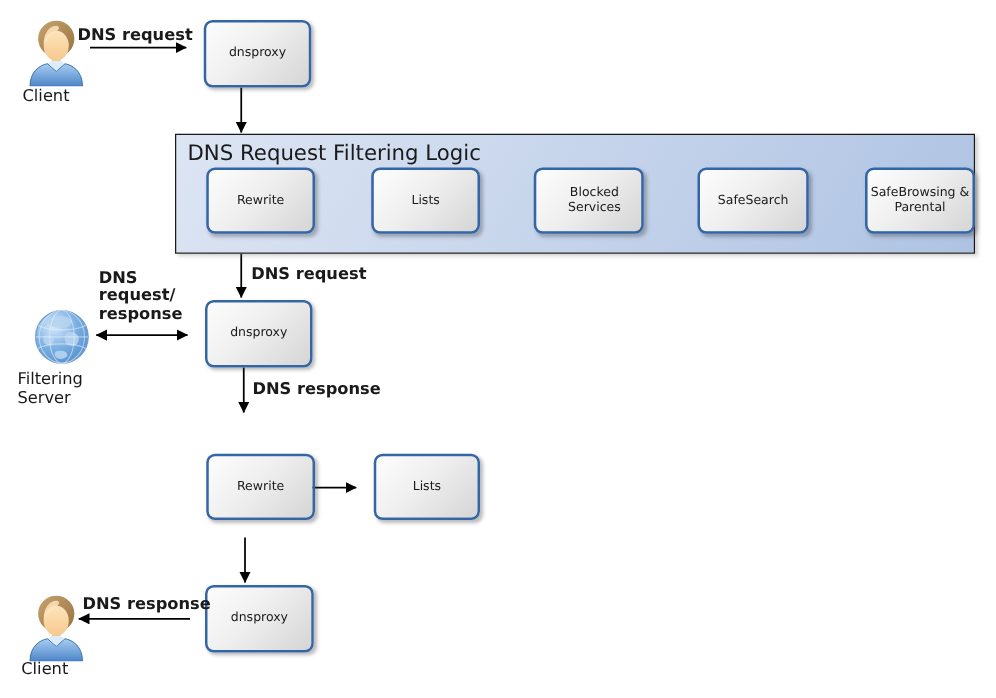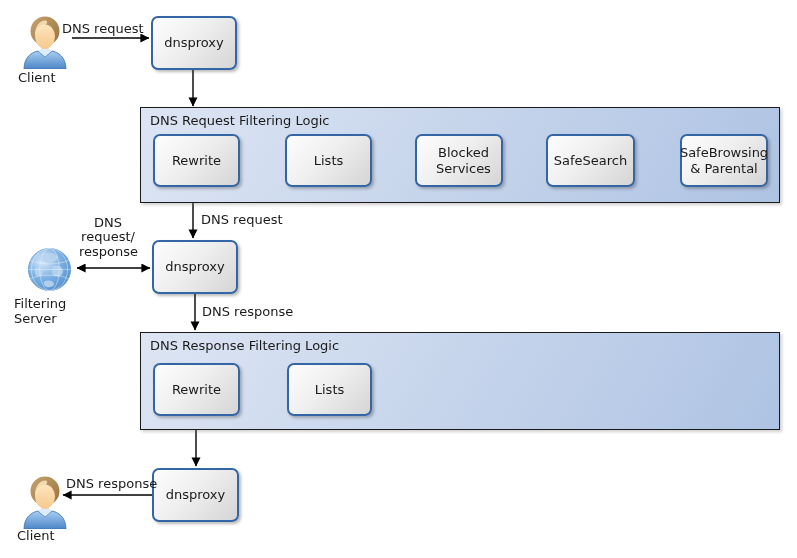--- a/index.html
+++ b/index.html
@@ -22,44 +22,46 @@
     position: absolute;
     box-sizing: border-box;
     border: 2px solid #3465a4;
     border-radius: 7px;
     background: linear-gradient(135deg, #fdfdfd 0%, #efefef 45%, #d5d5d5 100%);
     box-shadow: 2px 2px 3px rgba(60,60,60,0.35);
     display: flex;
     align-items: center;
     justify-content: center;
     text-align: center;
-    font-size: 13px;
+    font-size: 10px;
     line-height: 1.18;
     padding: 2px 3px;
+    margin-left: 12px;
   }
   .group {
     position: absolute;
     box-sizing: border-box;
     border: 1.6px solid #1a1a1a;
     background: linear-gradient(120deg, #dde5f3 0%, #c8d6ec 45%, #aec3e3 100%);
     box-shadow: 2px 2px 3px rgba(120,120,120,0.35);
   }
   .group-title {
     position: absolute;
     left: 9px; top: 5px;
-    font-size: 13px;
+    font-size: 17px;
     white-space: nowrap;
   }
   .edge-label {
     position: absolute;
     font-size: 13px;
     line-height: 1.05;
     white-space: nowrap;
-  }
-  .edge-label.wrap { white-space: normal; text-align: center; line-height: 1.1; }
+    font-weight: bold;
+  }
+  .edge-label.wrap { white-space: normal; text-align: left; line-height: 1.1; }
   .actor-label {
     position: absolute;
     font-size: 13px;
     line-height: 1.15;
   }
   .icon { position: absolute; }
 </style>
 </head>
 <body>
 
@@ -178,23 +180,20 @@
   <div class="actor-label" style="left:14px; top:297px; width:72px;">Filtering Server</div>
 
   <div class="edge-label wrap" style="left:79px; top:216px; width:58px;">DNS request/ response</div>
 
   <div class="node" style="left:152px; top:240px; width:86px; height:54px;">
     <span>dnsproxy</span>
   </div>
 
   <div class="edge-label" style="left:202px; top:305px;">DNS response</div>
 
-  <div class="group" style="left:140px; top:332px; width:640px; height:98px;">
-    <div class="group-title">DNS Response Filtering Logic</div>
-  </div>
   <div class="node" style="left:153px; top:363px; width:87px; height:53px;">
     <span>Rewrite</span>
   </div>
   <div class="node" style="left:287px; top:363px; width:85px; height:53px;">
     <span>Lists</span>
   </div>
 
   <div class="node" style="left:152px; top:468px; width:87px; height:54px;">
     <span>dnsproxy</span>
   </div>

